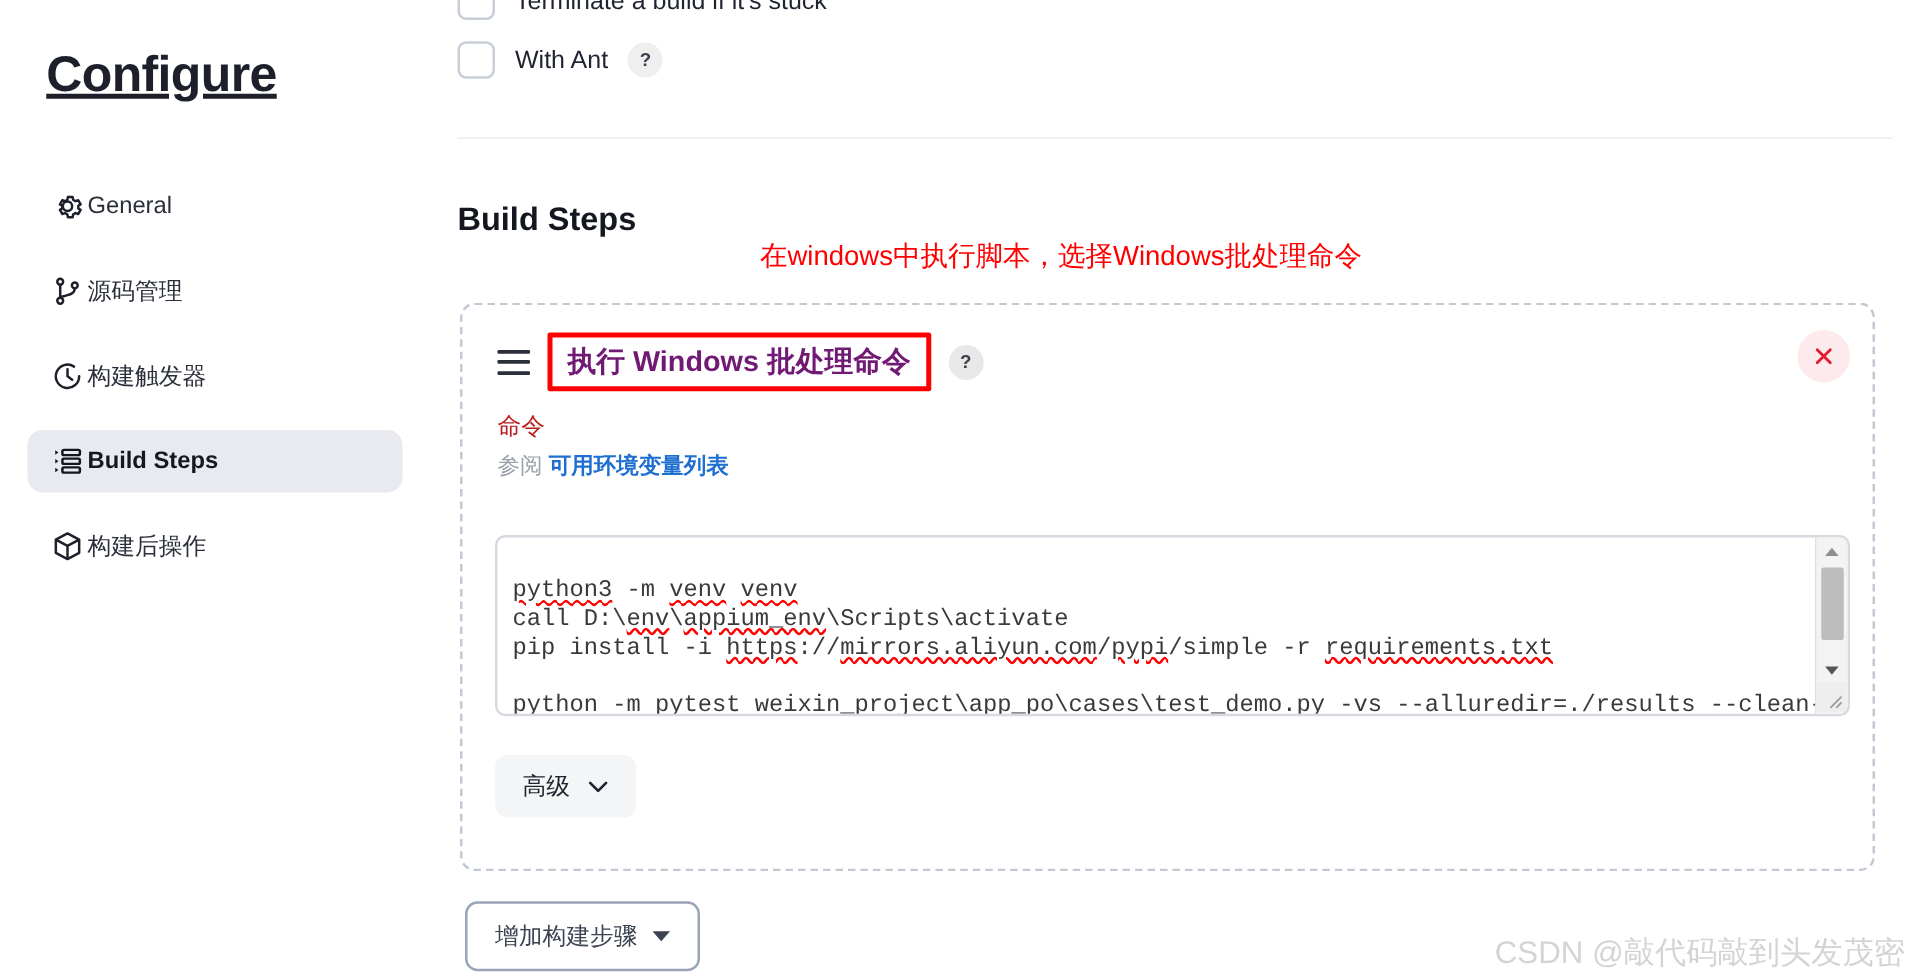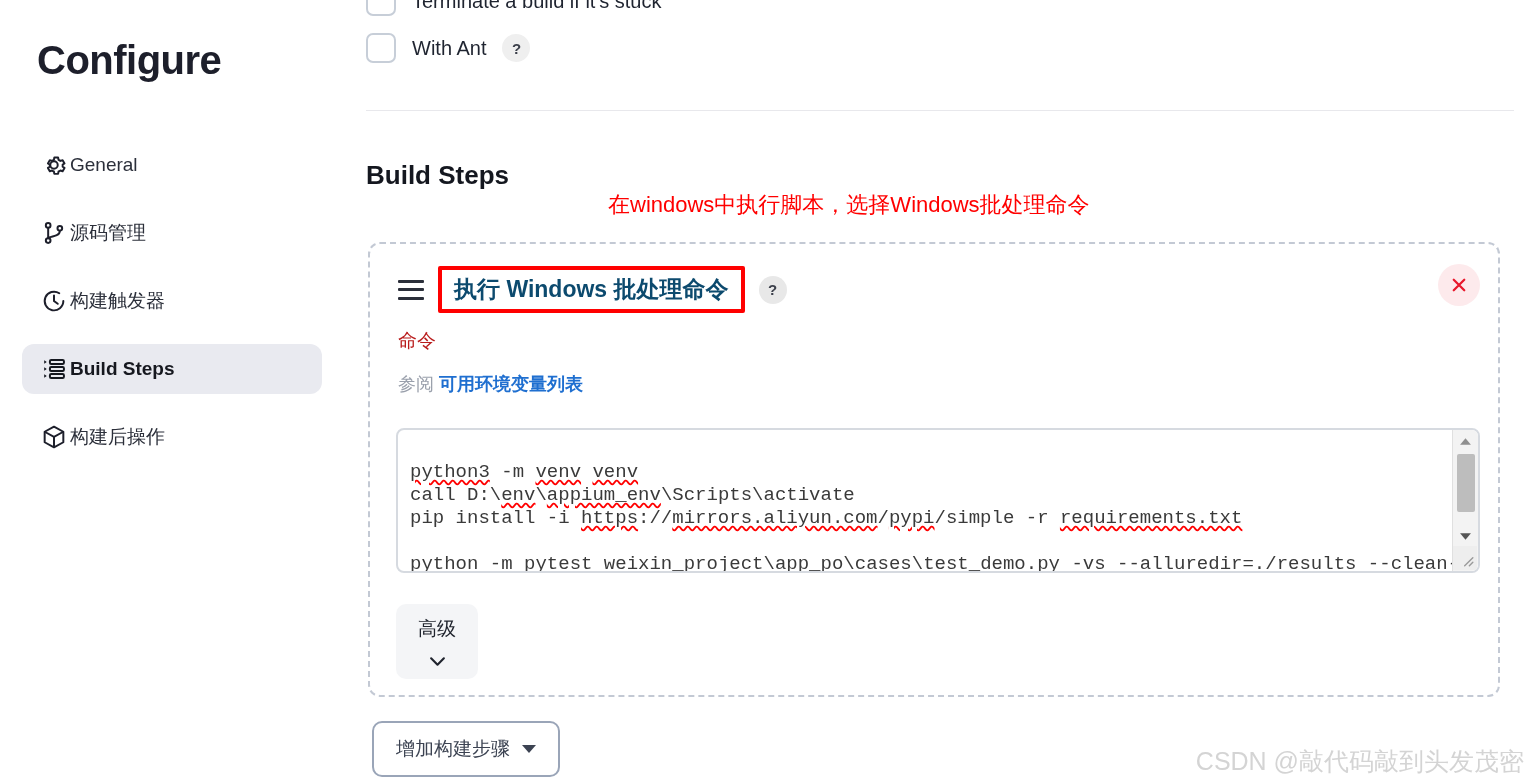--- a/index.html
+++ b/index.html
@@ -14,20 +14,21 @@
 
   
   .sidebar {
     position: absolute; left: 0; top: 0; width: 340px; height: 784px;
     background: #fff;
   }
   .sidebar-title {
     position: absolute; left: 37px; top: 38px;
     font-size: 40px; font-weight: 700; color: #1d1f2b;
     letter-spacing: -0.5px;
+    text-decoration: underline;
   }
   .nav { position: absolute; left: 22px; top: 140px; width: 300px; }
   .nav-item {
     display: flex; align-items: center; gap: 2px;
     height: 50px; padding: 0 18px; margin-bottom: 18px;
     border-radius: 12px; cursor: pointer;
   }
   .nav-item.active { background: #e9eaf0; }
   .nav-icon { width: 28px; height: 28px; flex: 0 0 28px; display: block; }
   .nav-icon svg { display: block; width: 28px; height: 28px; }
@@ -82,36 +83,36 @@
   }
   .drag-handle {
     width: 26px; height: 20px; display: flex; flex-direction: column;
     justify-content: space-between; cursor: grab; flex: 0 0 26px;
   }
   .drag-handle i { display: block; height: 3px; background: #2b2f3a; border-radius: 1px; }
   .step-title-box {
     border: 4px solid #ff0000; padding: 4px 12px; border-radius: 2px;
   }
   .step-title {
-    font-size: 23px; font-weight: 700; color: #0c4a6e; white-space: nowrap; text-align: center;
+    font-size: 23px; font-weight: 700; color: #701a75; white-space: nowrap; text-align: center;
   }
   .close-btn {
     position: absolute; right: 18px; top: 20px;
     width: 42px; height: 42px; border-radius: 50%;
     background: #fdeaec; display: flex; align-items: center; justify-content: center;
     cursor: pointer; border: none;
   }
   .close-btn svg { width: 18px; height: 18px; display: block; }
 
   .field-label {
     position: absolute; left: 28px; top: 84px;
     font-size: 19px; color: #b91c1c;
   }
   .ref-line {
-    position: absolute; left: 28px; top: 128px;
+    position: absolute; left: 28px; top: 116px;
     font-size: 18px; color: #9aa0ac; white-space: nowrap;
   }
   .ref-link {
     color: #1f6fd0; font-weight: 700; cursor: pointer; margin-left: 5px;
   }
 
   
   .ta-wrap {
     position: absolute; left: 26px; top: 184px; width: 1084px; height: 145px;
     border: 2px solid #d6dae0; border-radius: 8px; background: #fff;
@@ -145,21 +146,20 @@
   }
   .resize-grip svg { position: absolute; right: 3px; bottom: 3px; width: 14px; height: 14px; }
 
   .adv-btn {
     position: absolute; left: 26px; top: 360px;
     padding: 12px 22px; border-radius: 10px; background: #f4f5f7;
     border: none; cursor: pointer;
     display: flex; align-items: center; gap: 14px;
     font-size: 19px; color: #20242e;
     font-family: Liberation Serif, serif;
-    flex-direction: column;
   }
   .adv-btn svg { width: 17px; height: 11px; display: block; }
 
   .add-step-btn {
     position: absolute; left: 32px; top: 721px;
     padding: 13px 22px; border-radius: 10px;
     background: #fff; border: 2px solid #9aa5b8;
     font-size: 19px; color: #3c4352; cursor: pointer;
     display: flex; align-items: center; gap: 12px;
     font-family: "Liberation Sans", sans-serif;

